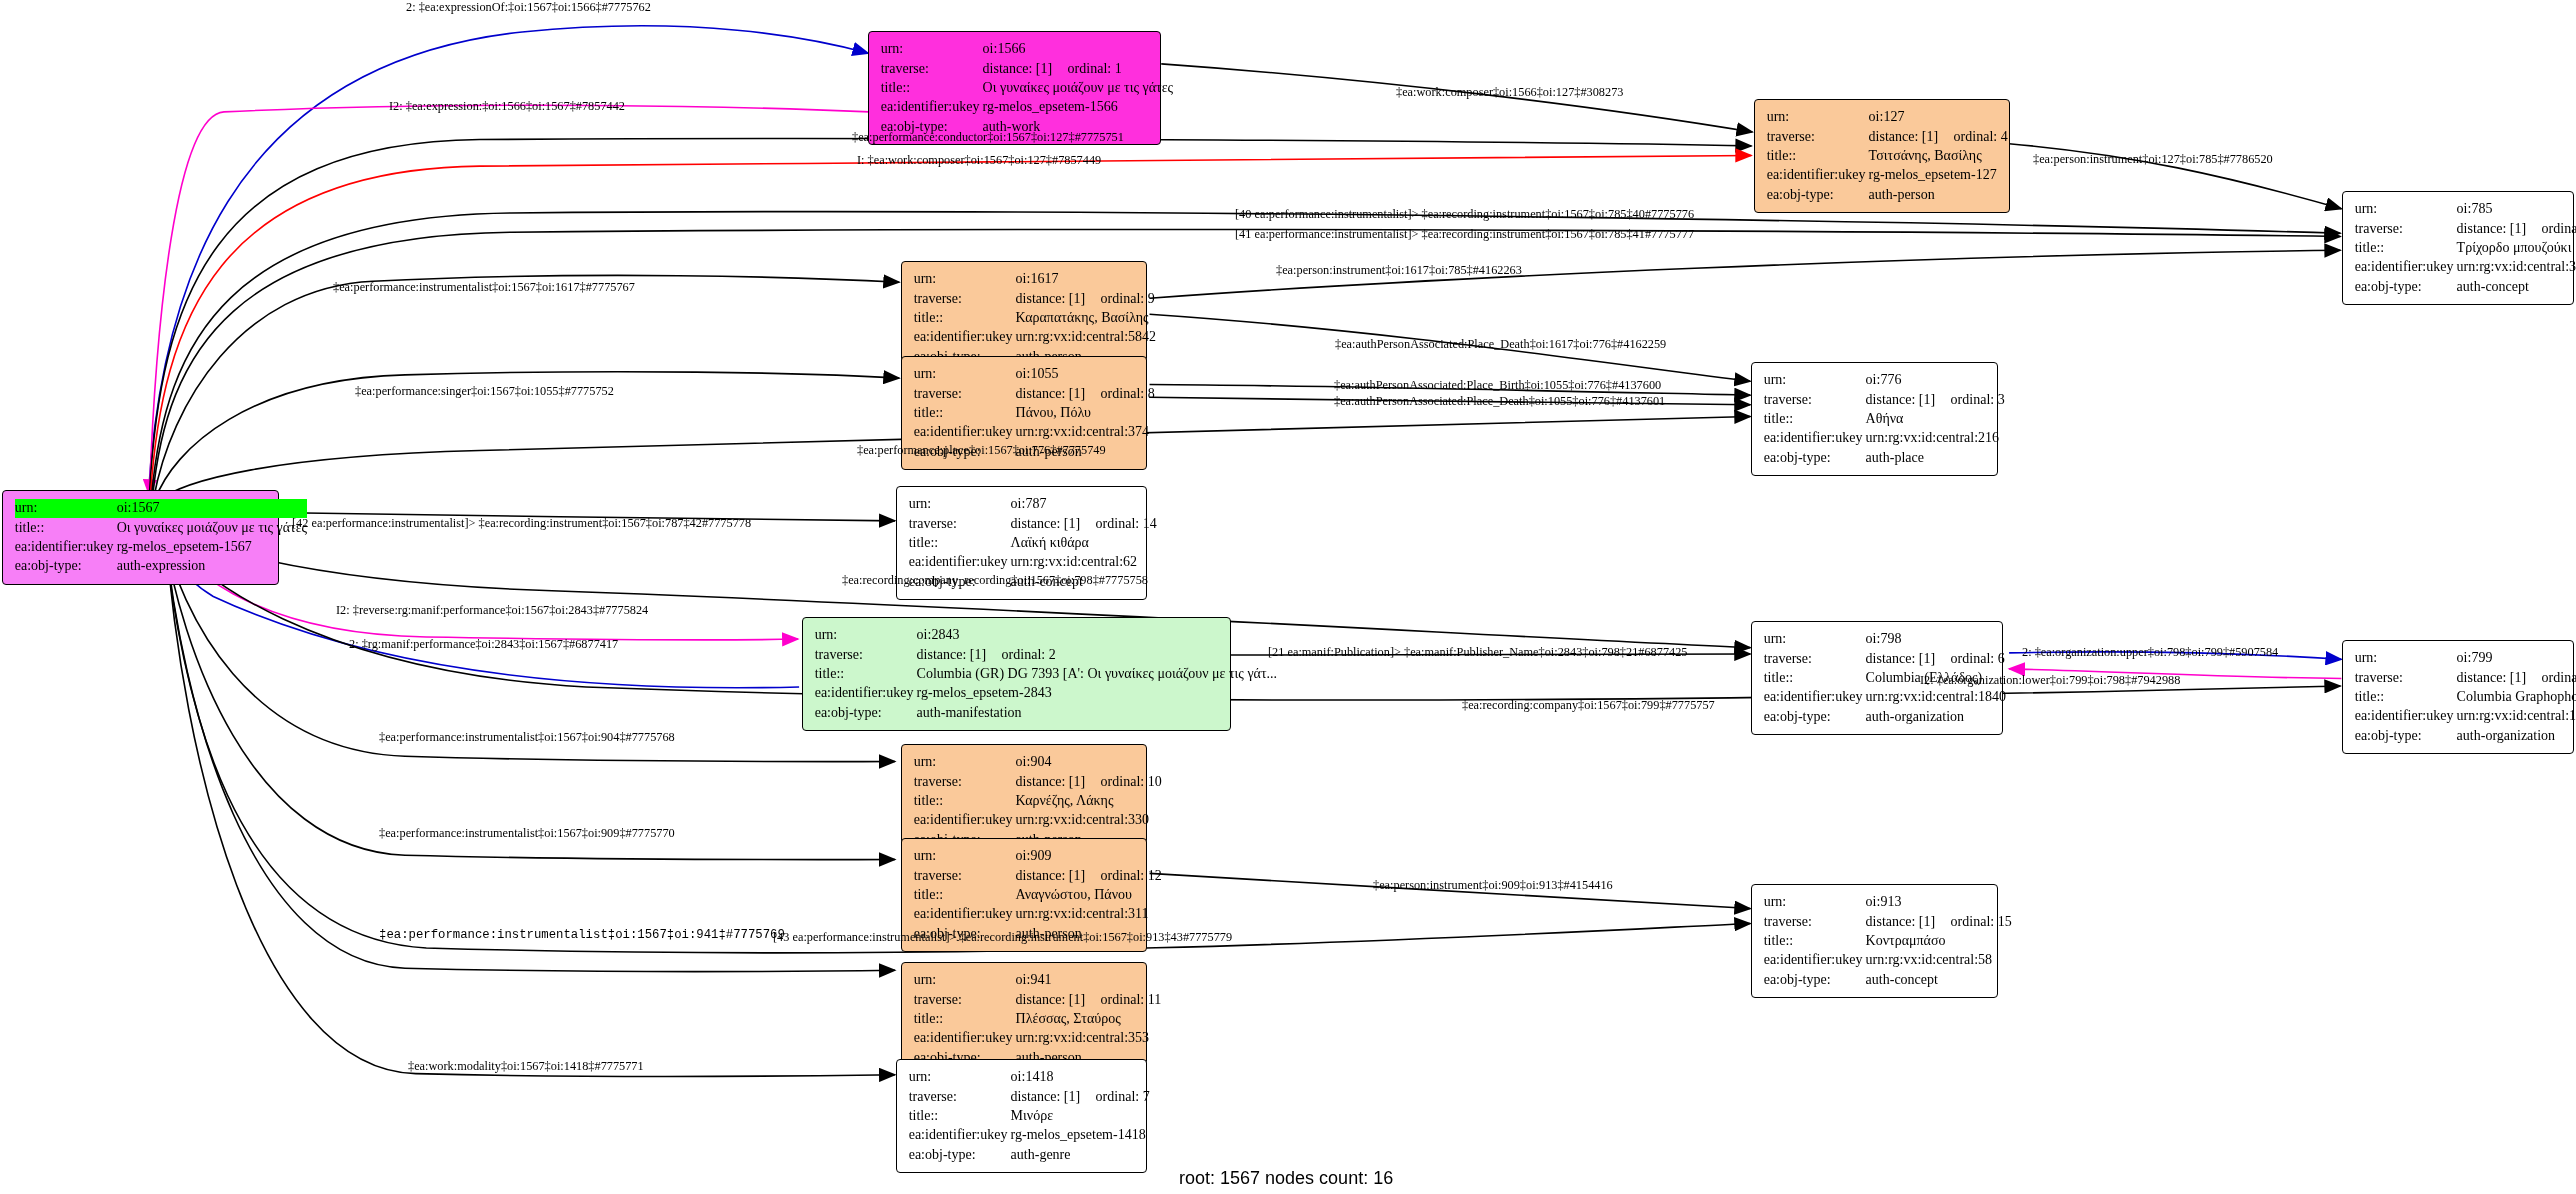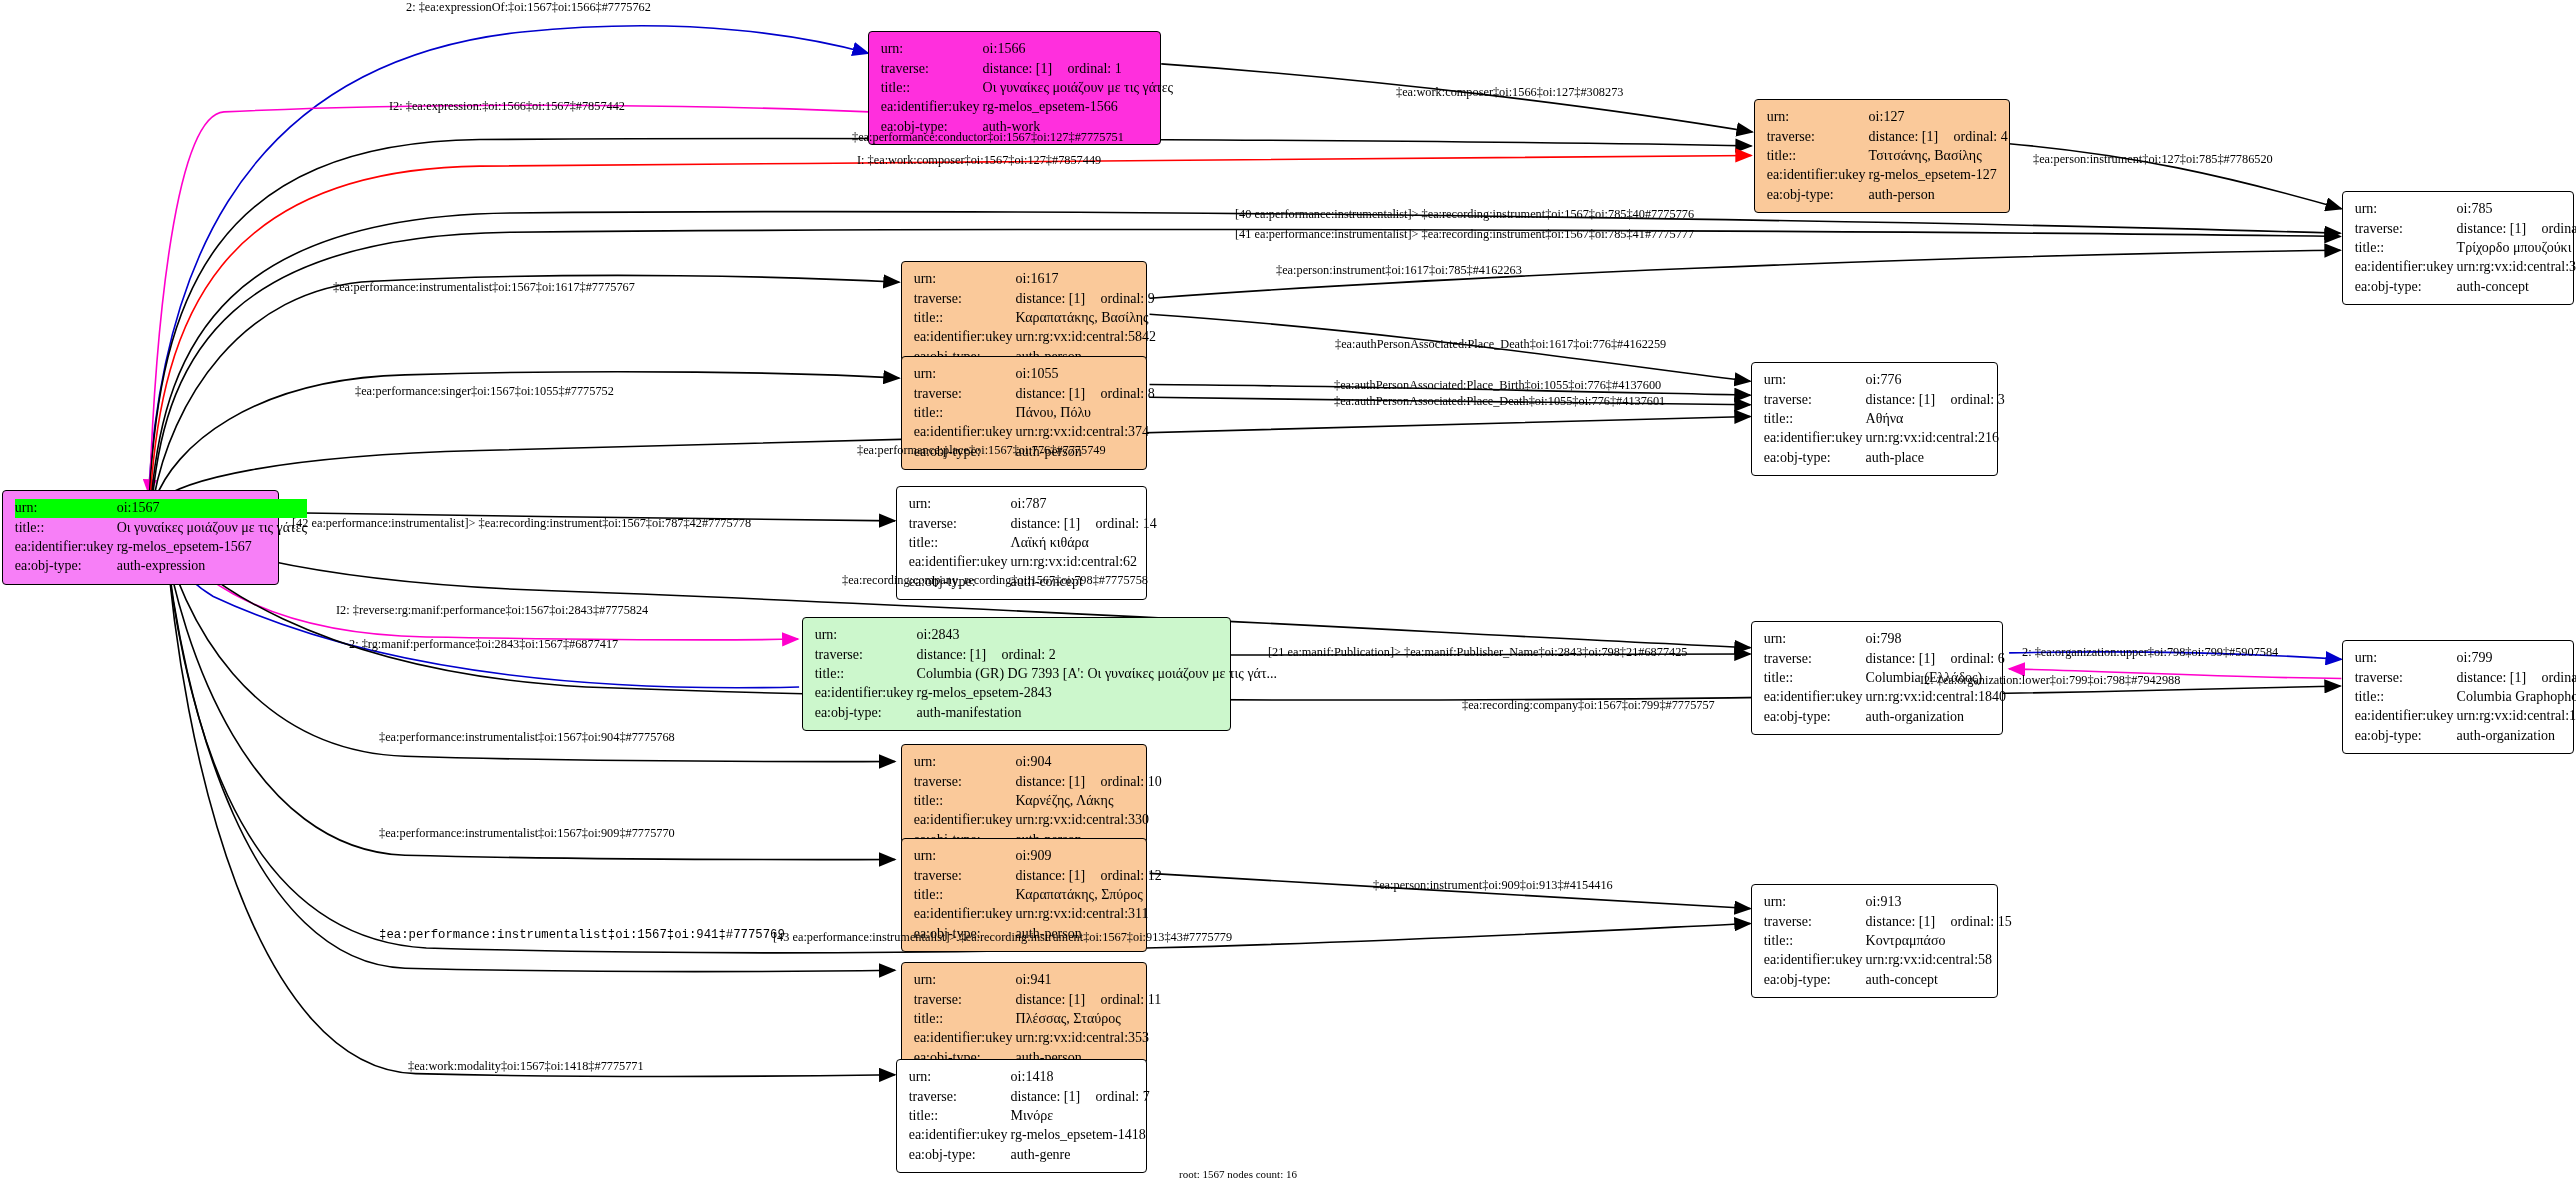--- a/index.html
+++ b/index.html
@@ -7,21 +7,21 @@
   #canvas{position:relative;width:2576px;height:1194px;background:#fff;overflow:hidden;}
   svg.edges{position:absolute;left:0;top:0;width:2576px;height:1194px;pointer-events:none;}
   .node{position:absolute;border:1.1px solid #000;border-radius:4px;box-sizing:border-box;padding:7.5px 10.7px 7.5px 11.7px;background:#fff;}
   .node table{border-collapse:collapse;width:100%;}
   .node td{font-size:14px;line-height:1.0;padding:2.7px 0;white-space:nowrap;font-family:"Liberation Serif", serif;color:#000;}
   .node td.k{width:116px;padding-right:3.2px;}
   .node td.v{}
   .node .trav .d{display:inline-block;min-width:85px;}
   .hl-urn td{background:#00ff00;}
   .elabel{position:absolute;font-size:12.3px;font-family:"Liberation Serif", serif;color:#000;white-space:nowrap;line-height:1;}
-  .footer{position:absolute;font-size:11px;font-family:Liberation Serif, serif;color:#000;white-space:nowrap;}
+  .footer{position:absolute;font-size:18px;font-family:Liberation Sans, sans-serif;color:#000;white-space:nowrap;}
   .n-expression{background:#f77ff7;}
   .n-work{background:#ff2fdd;}
   .n-person{background:#fac99a;}
   .n-manifestation{background:#ccf7cc;}
   .n-plain{background:#ffffff;}
 </style>
 </head>
 <body>
 
 <div id="canvas">
@@ -427,21 +427,21 @@
           <tr>
             <td class="k">urn:</td>
             <td class="v">oi:909</td>
           </tr>
       <tr class="trav">
             <td class="k">traverse:</td>
             <td class="v"><span class="d">distance: [1]</span><span>ordinal: 12</span></td>
           </tr>
       <tr>
             <td class="k">title::</td>
-            <td class="v">Καραπατάκης, Σπύρος</td>
+            <td class="v">Αναγνώστου, Πάνου</td>
           </tr>
       <tr>
             <td class="k">ea:identifier:ukey</td>
             <td class="v">urn:rg:vx:id:central:311</td>
           </tr>
       <tr>
             <td class="k">ea:obj-type:</td>
             <td class="v">auth-person</td>
           </tr>
     </tbody>

